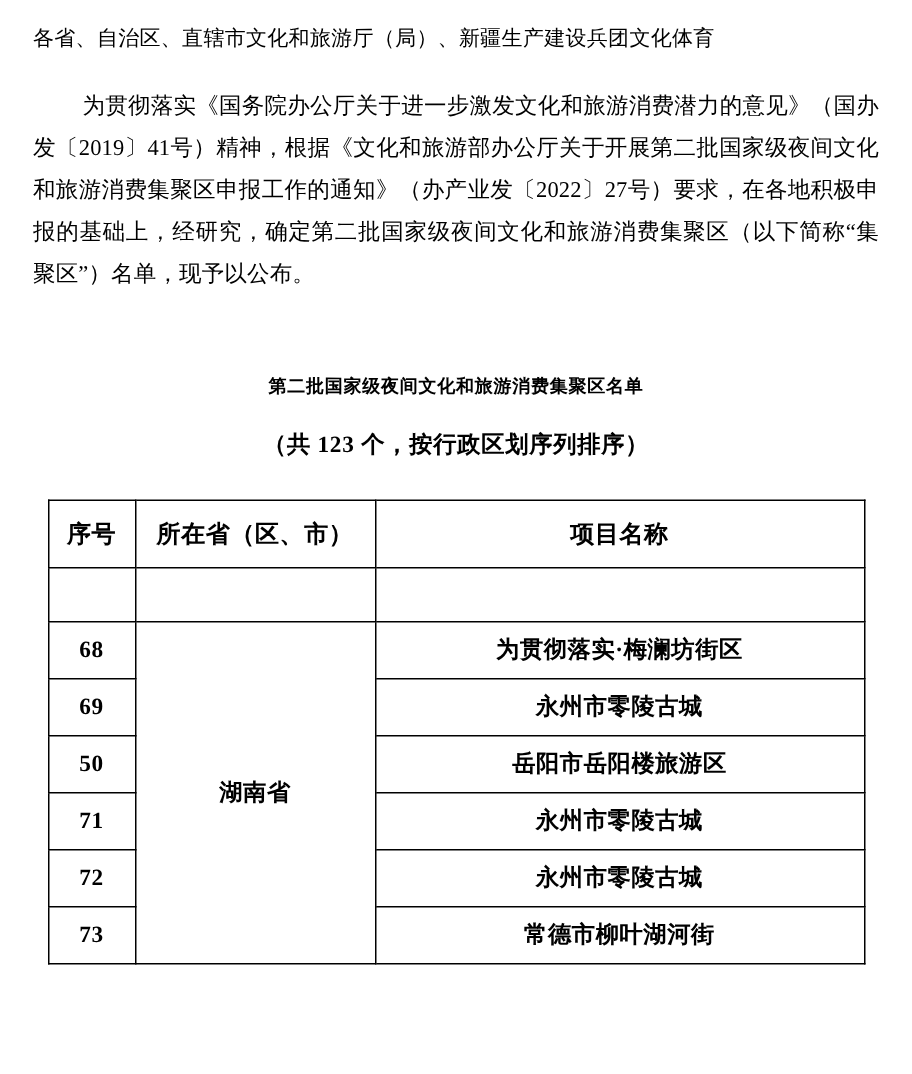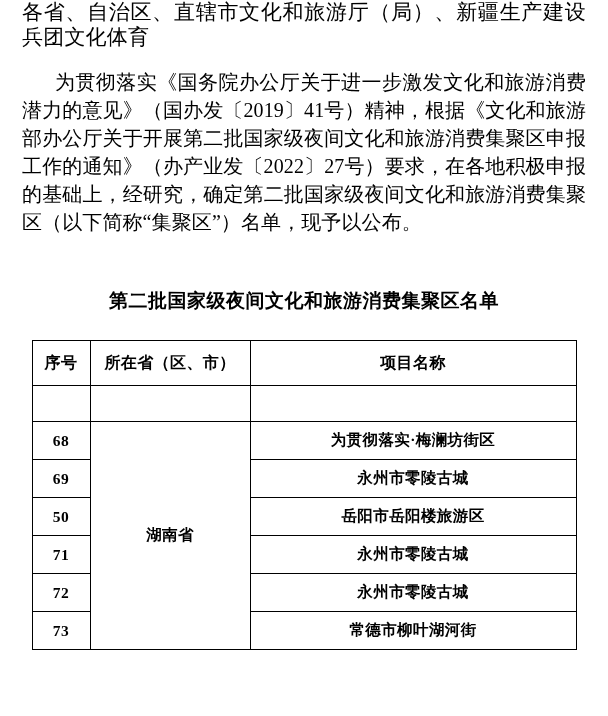--- a/index.html
+++ b/index.html
@@ -16,41 +16,41 @@
     position: relative;
   }
   .page {
     width: 608px;
     height: 716px;
     box-sizing: border-box;
     padding: 0 22px;
     position: relative;
   }
   .addressee {
-    font-size: 21px;
+    font-size: 14px;
     line-height: 25px;
     letter-spacing: 0.2px;
-    margin-top: 0;
+    margin-top: 14px;
     text-align: justify;
   }
   .addressee div {
     white-space: pre-wrap;
   }
   .body-para {
-    font-size: 20px;
+    font-size: 15px;
     line-height: 28px;
     letter-spacing: 0.1px;
     text-align: justify;
     margin-top: 18px;
     text-indent: 33px;
   }
   .doc-title {
     text-align: center;
     font-weight: bold;
-    font-size: 19px;
+    font-size: 12px;
     letter-spacing: 0.5px;
     margin-top: 52px;
   }
   .doc-subtitle {
     text-align: center;
     font-size: 15.5px;
     font-weight: bold;
     letter-spacing: 0.5px;
     margin-top: 20px;
   }
@@ -94,20 +94,21 @@
 
 <div class="page">
 
   <div class="addressee">
     <div>各省、自治区、直辖市文化和旅游厅（局）、新疆生产建设兵团文化体育</div>
   </div>
 
   <div class="body-para">为贯彻落实《国务院办公厅关于进一步激发文化和旅游消费潜力的意见》（国办发〔2019〕41号）精神，根据《文化和旅游部办公厅关于开展第二批国家级夜间文化和旅游消费集聚区申报工作的通知》（办产业发〔2022〕27号）要求，在各地积极申报的基础上，经研究，确定第二批国家级夜间文化和旅游消费集聚区（以下简称“集聚区”）名单，现予以公布。</div>
 
   <div class="doc-title">第二批国家级夜间文化和旅游消费集聚区名单</div>
+  <div class="doc-subtitle">（共 123 个，按行政区划序列排序）</div>
 
   <table class="list-table">
     <colgroup>
       <col class="col-no">
       <col class="col-prov">
       <col class="col-name">
     </colgroup>
     <thead>
       <tr>
         <th>序号</th>

